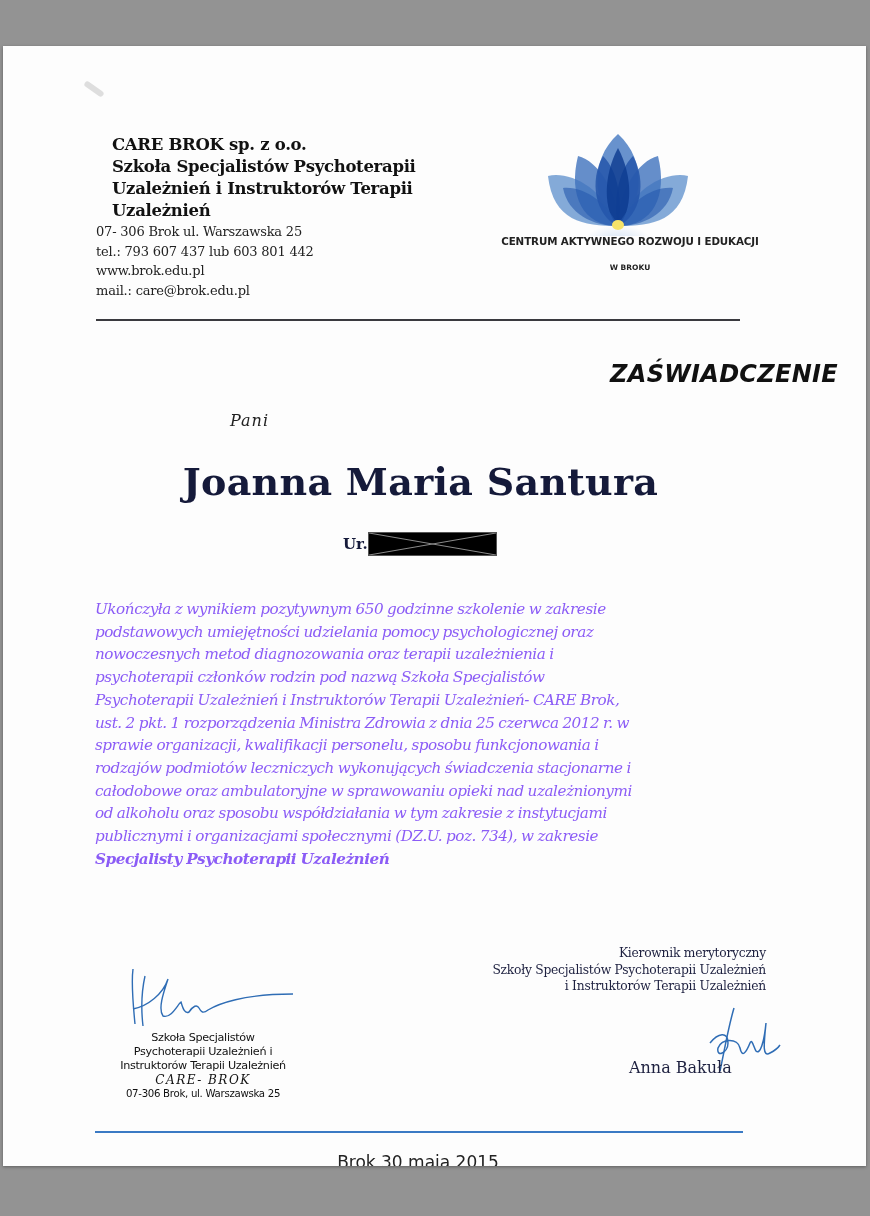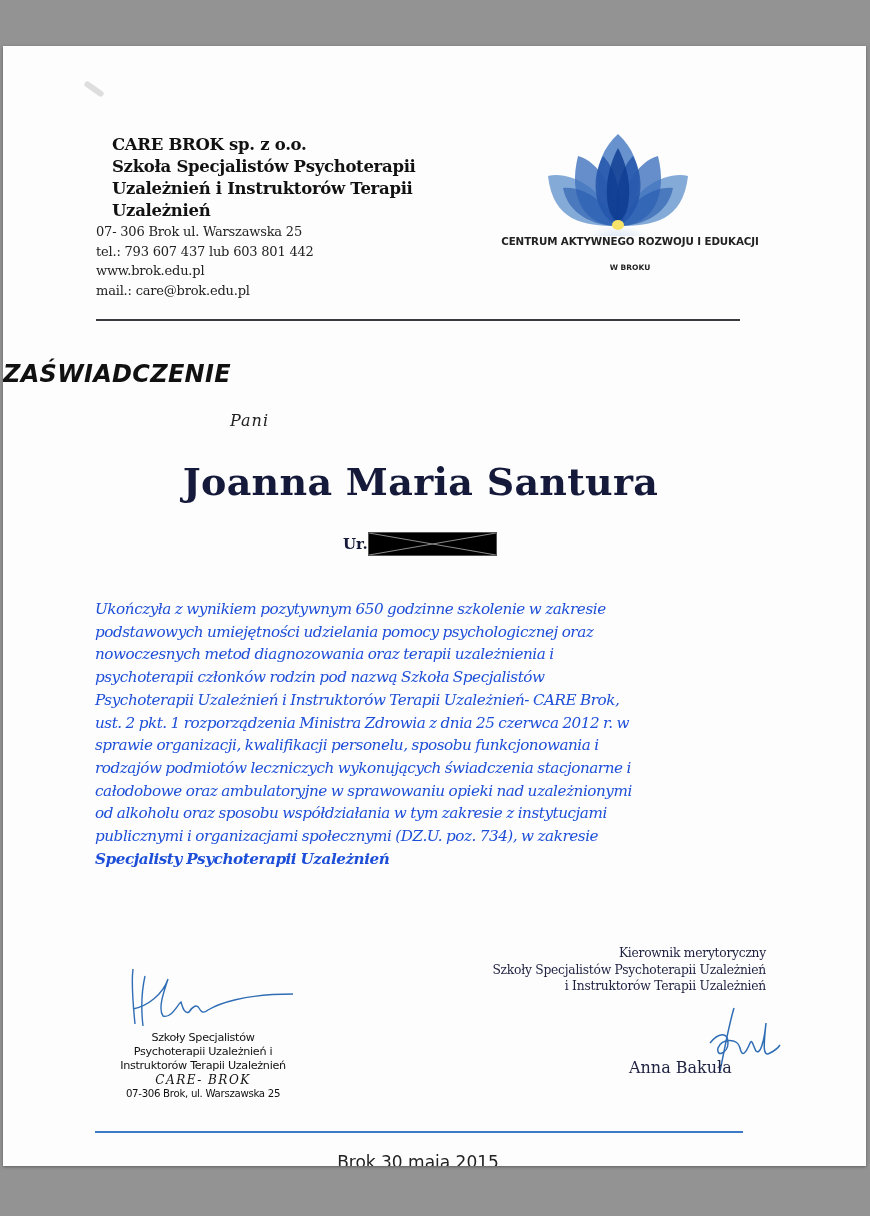--- a/index.html
+++ b/index.html
@@ -44,21 +44,21 @@
   .logo { left: 520px; top: 80px; width: 190px; height: 110px; }
   .logo-text { left: 486px; top: 189px; width: 282px; text-align: center;
     font-family: "DejaVu Sans", sans-serif; font-weight: bold; color: #222; }
   .logo-text .l1 { font-size: 10.3px; letter-spacing: -0.1px; white-space: nowrap; }
   .logo-text .l2 { font-size: 7.5px; margin-top: 16px; }
 
   .rule-top { left: 93px; top: 273px; width: 644px; height: 2px; background: #3a3a3f; }
   .rule-bottom { left: 92px; top: 1085px; width: 648px; height: 2px; background: #3b7ac4; }
 
   .title {
-    left: 0; width: 835px; top: 314px; text-align: left;
+    left: 0; width: 835px; top: 314px; text-align: right;
     font-family: "DejaVu Sans", sans-serif;
     font-weight: bold; font-style: italic;
     font-size: 24px; color: #111; letter-spacing: 0.3px;
   }
   .pani {
     left: 227px; top: 365px;
     font-family: "DejaVu Serif", serif; font-style: italic;
     font-size: 16px; color: #222; letter-spacing: 1px;
   }
   .name {
@@ -73,21 +73,21 @@
   }
   .redaction {
     width: 127px; height: 22px; background: #000;
     border: 1px solid #555; position: relative;
   }
   .redaction svg { position: absolute; left: 0; top: 0; }
 
   .body-text {
     left: 92px; top: 552px; width: 700px;
     font-family: "DejaVu Serif", serif; font-style: italic;
-    font-size: 15.2px; line-height: 22.7px; color: #1d4ed8;
+    font-size: 15.2px; line-height: 22.7px; color: #8b5cf6;
     letter-spacing: -0.45px; word-spacing: -0.5px;
   }
   .body-text .line { white-space: nowrap; }
   .body-text .emph { font-weight: bold; }
 
   .stamp {
     left: 100px; top: 985px; width: 200px; text-align: center;
     font-family: "DejaVu Sans", sans-serif; color: #111;
   }
   .stamp .s { font-size: 11.2px; line-height: 14px; letter-spacing: -0.3px; white-space: nowrap; }
@@ -193,21 +193,21 @@
   </div>
 
   <div class="abs sig-left">
     <svg width="180" height="70" viewBox="0 0 180 70">
       <path d="M12 60 C10 40 8 20 10 5" stroke="#2f6db5" stroke-width="1.4" fill="none"></path>
       <path d="M20 62 C18 45 18 30 22 12" stroke="#2f6db5" stroke-width="1.4" fill="none"></path>
       <path d="M10 45 C25 42 40 30 45 15 C40 30 35 45 40 52 C48 55 55 40 58 38 C60 45 62 50 66 48 C70 42 74 40 76 44 C78 48 80 50 85 46 C95 40 120 30 170 30" stroke="#2f6db5" stroke-width="1.4" fill="none"></path>
     </svg>
   </div>
   <div class="abs stamp">
-    <div class="s">Szkoły Specjalistów</div>
+    <div class="s">Szkoła Specjalistów</div>
     <div class="s">Psychoterapii Uzależnień i</div>
     <div class="s">Instruktorów Terapii Uzależnień</div>
     <div class="care">CARE- BROK</div>
     <div class="addr">07-306 Brok, ul. Warszawska 25</div>
   </div>
 
   <div class="abs director">
     <div class="line">Kierownik merytoryczny</div>
     <div class="line">Szkoły Specjalistów Psychoterapii Uzależnień</div>
     <div class="line">i   Instruktorów Terapii Uzależnień</div>

